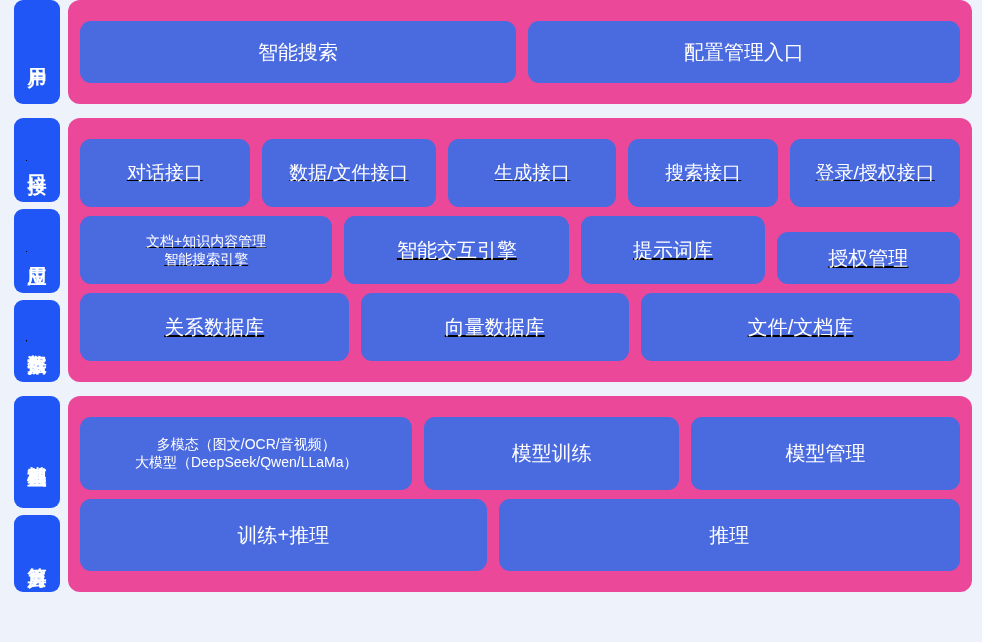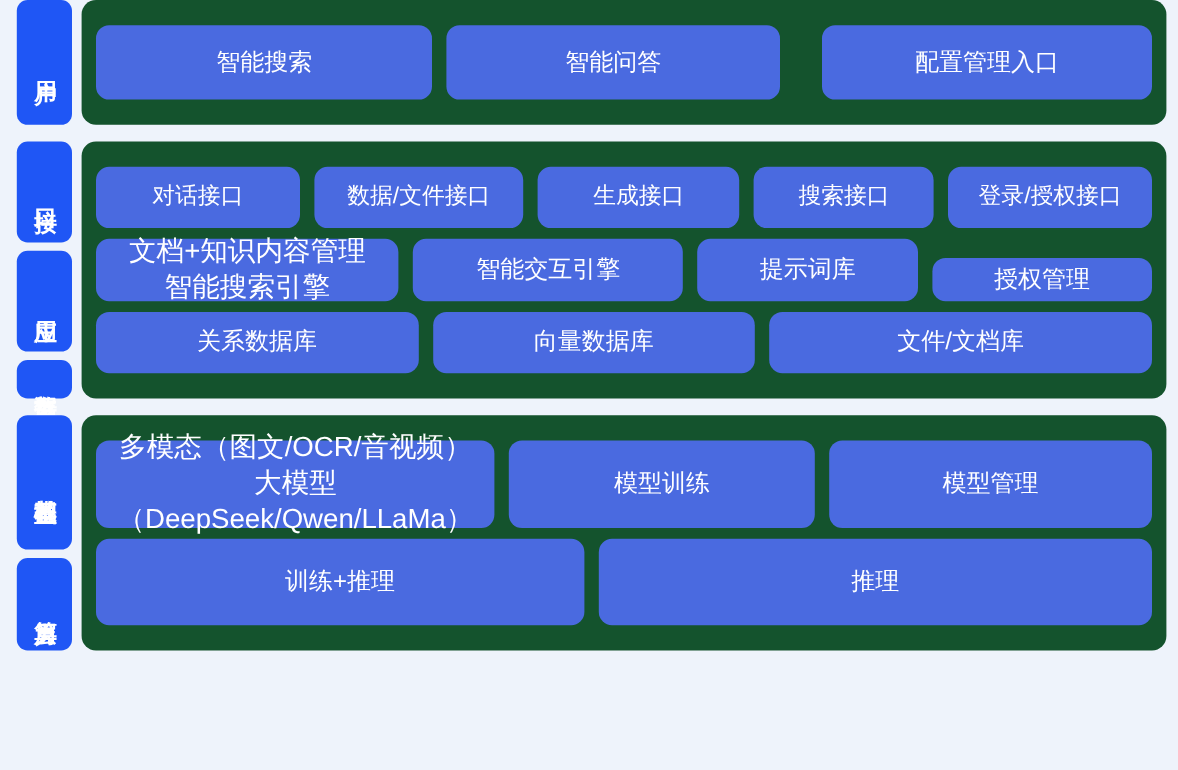--- a/index.html
+++ b/index.html
@@ -26,21 +26,21 @@
 
   
   .block {
     display: flex;
     align-items: stretch;
     box-sizing: border-box;
     padding: 0 10px 0 14px;
   }
   .block-users   { height: 104px; }
   .block-gap-a   { height: 14px; }
-  .block-stack   { height: 214px; }
+  .block-stack   { height: 264px; text-decoration: underline; }
   .block-gap-b   { height: 14px; }
   .block-base    { height: 196px; }
 
   
   .label-col {
     width: 46px;
     flex: 0 0 46px;
     display: flex;
     flex-direction: column;
     margin-right: 8px;
@@ -58,21 +58,21 @@
     letter-spacing: 0.5px;
     writing-mode: vertical-rl;
     text-orientation: upright;
     box-sizing: border-box;
     padding: 4px 0;
   }
 
   
   .panel {
     flex: 1 1 auto;
-    background: #14532d;
+    background: #ec4899;
     border-radius: 12px;
     box-sizing: border-box;
     display: flex;
     flex-direction: column;
     justify-content: center;
     padding: 21px 12px;
   }
   .panel-rows {
     display: flex;
     flex-direction: column;
@@ -99,21 +99,21 @@
     text-align: center;
     font-size: 20px;
     line-height: 1.3;
     padding: 4px 8px;
     box-sizing: border-box;
     white-space: pre-line;
     flex: 1 1 0;
     min-width: 0;
   }
   .box.small { font-size: 19px; }
-  .box.two-line { font-size: 23px; }
+  .box.two-line { font-size: 14px; }
 
   
   .row-users .box:nth-child(1) { flex-grow: 1.02; }
   .row-users .box:nth-child(2) { flex-grow: 1.01; }
   .row-users .box:nth-child(3) { flex-grow: 1.00; margin-left: 23px; }
 
   .row-iface .box:nth-child(1) { flex-grow: 1.00; }
   .row-iface .box:nth-child(2) { flex-grow: 1.03; }
   .row-iface .box:nth-child(3) { flex-grow: 0.99; }
   .row-iface .box:nth-child(4) { flex-grow: 0.87; }
@@ -153,21 +153,20 @@
 <div id="diagram">
 
   <div class="block block-users">
     <div class="label-col">
       <div class="vlabel" style="flex:1 1 auto;">用户</div>
     </div>
     <div class="panel">
       <div class="panel-rows">
         <div class="row row-users">
           <div class="box">智能搜索</div>
-          <div class="box">智能问答</div>
           <div class="box">配置管理入口</div>
         </div>
       </div>
     </div>
   </div>
 
   <div class="block-gap-a"></div>
 
   <div class="block block-stack">
     <div class="label-col label-col-stack">

